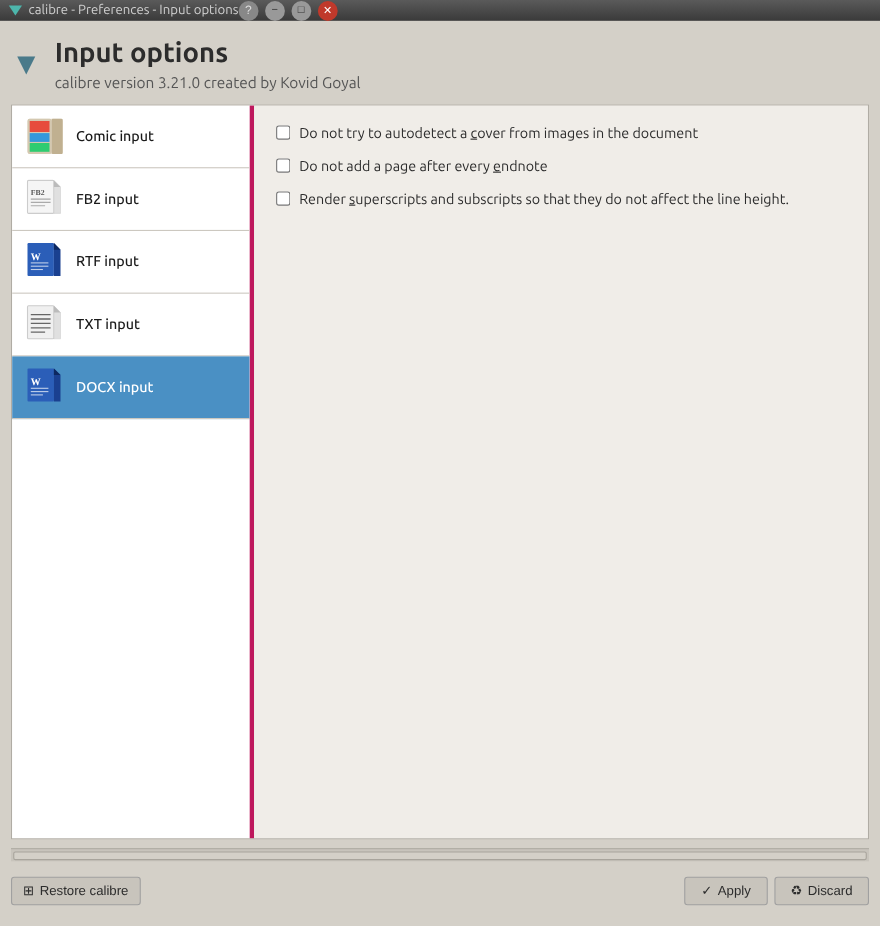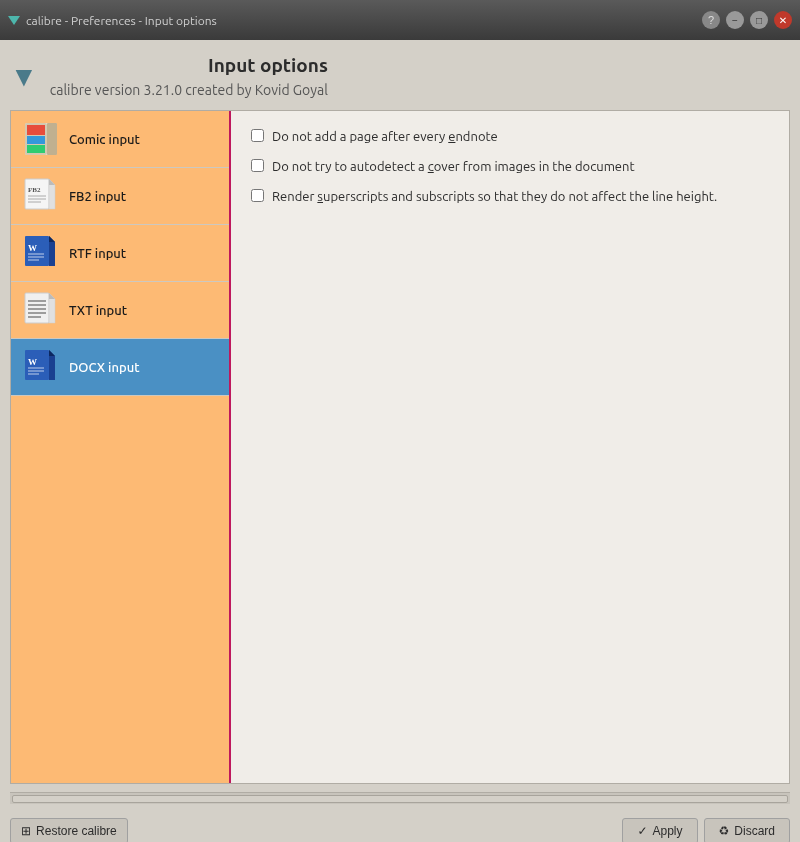--- a/index.html
+++ b/index.html
@@ -9,24 +9,23 @@
       background: #d4d0c8;
       font-family: 'Segoe UI', Ubuntu, sans-serif;
       font-size: 13px;
       color: #1a1a1a;
       overflow: hidden;
     }
 
     
     .titlebar {
       background: linear-gradient(to bottom, #5a5a5a, #3a3a3a);
-      height: 40px;
-      display: flex;
-      align-items: center;
-      justify-content: space-between;
+      height: 19px;
+      display: flex;
+      align-items: center;
       padding: 8px 8px;
       color: #e0e0e0;
     }
     .titlebar-left {
       display: flex;
       align-items: center;
       gap: 6px;
     }
     .titlebar-title {
       font-size: 12px;
@@ -69,45 +68,44 @@
       display: flex;
       align-items: center;
       gap: 12px;
       padding: 4px 0;
     }
     .header-icon {
       color: #4a90a4;
       font-size: 22px;
     }
     .header-title {
-      font-size: 19px;
+      font-size: 25px;
       font-weight: bold;
       color: #2c2c2c;
-      text-align: right;
     }
     .header-subtitle {
       font-size: 14px;
       color: #555;
       margin-top: 6px;
     }
 
     
     .content-area {
       display: flex;
       flex: 1;
       gap: 0;
       border: 1px solid #b0aca4;
       background: #e8e4de;
     }
 
     
     .sidebar {
       width: 220px;
-      background: #fdba74;
-      border-right: 2px solid #be185d;
+      background: #ffffff;
+      border-right: 4px solid #be185d;
       flex-shrink: 0;
       overflow-y: auto;
     }
     .sidebar-item {
       display: flex;
       align-items: center;
       gap: 10px;
       padding: 10px 12px;
       cursor: pointer;
       border-bottom: 1px solid #ccc8c0;
@@ -342,26 +340,26 @@
         </div>
         <span class="sidebar-item-label">DOCX input</span>
       </div>
 
     </div>
 
     <div class="right-panel">
 
       <label class="checkbox-row">
         <input type="checkbox" style="">
-        <span class="checkbox-label">Do not add a page after every <u>e</u>ndnote</span>
+        <span class="checkbox-label">Do not try to autodetect a <u>c</u>over from images in the document</span>
       </label>
 
       <label class="checkbox-row">
         <input type="checkbox" style="">
-        <span class="checkbox-label">Do not try to autodetect a <u>c</u>over from images in the document</span>
+        <span class="checkbox-label">Do not add a page after every <u>e</u>ndnote</span>
       </label>
 
       <label class="checkbox-row">
         <input type="checkbox" style="">
         <span class="checkbox-label">Render <u>s</u>uperscripts and subscripts so that they do not affect the line height.</span>
       </label>
 
     </div>
   </div>
 

